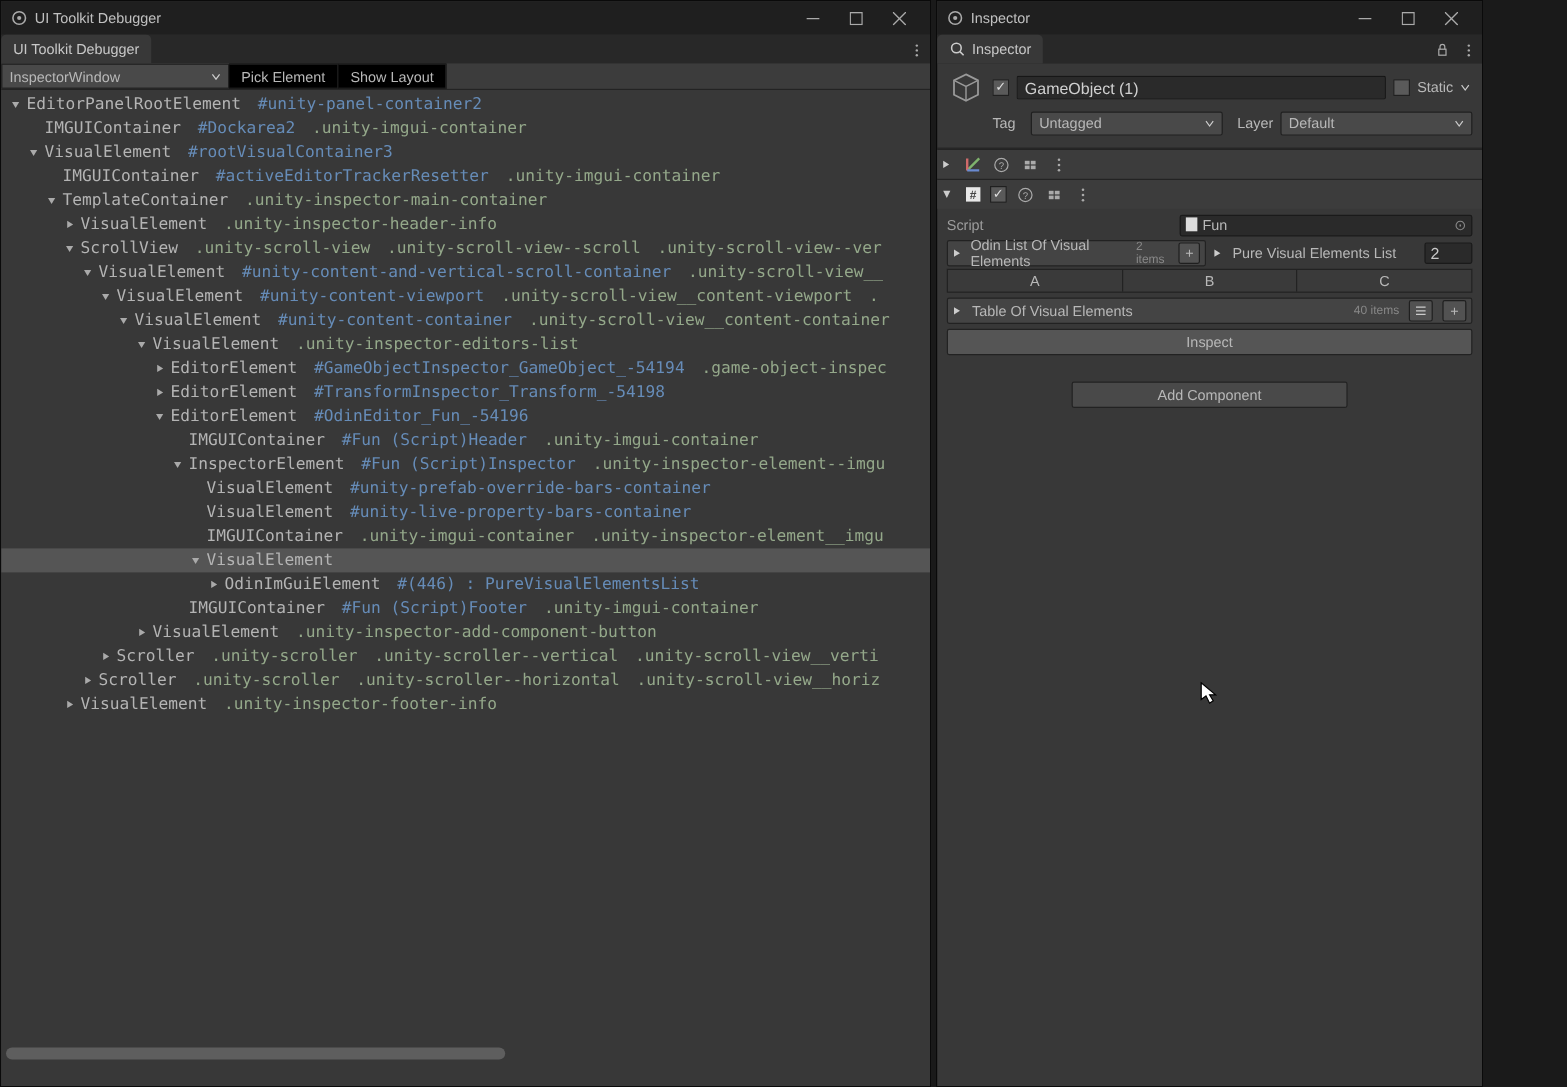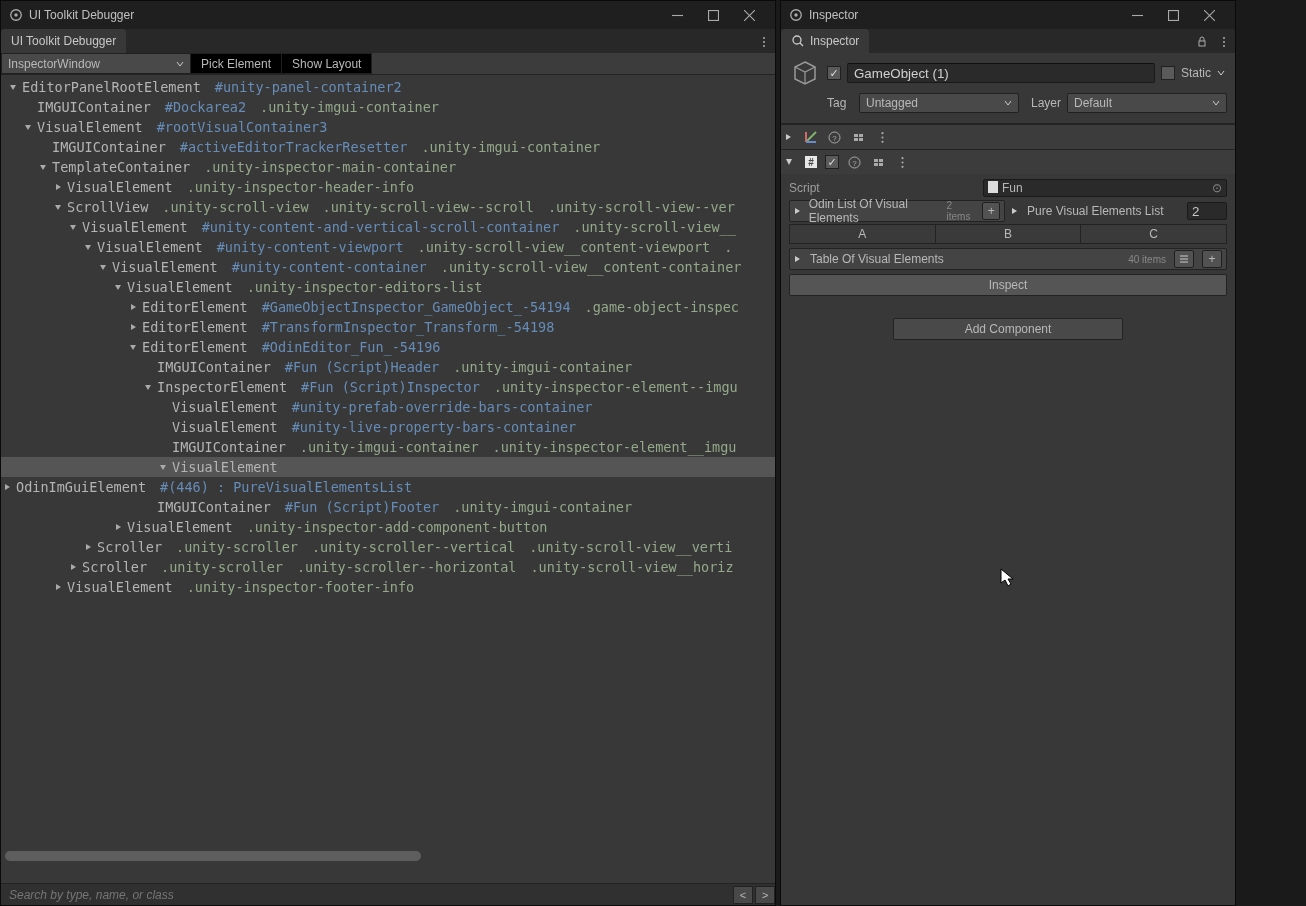--- a/index.html
+++ b/index.html
@@ -293,21 +293,21 @@
           <span class="tok-class" style="margin-left: 14px;">.unity-inspector-element__imgu</span>
         </div>
         <div class="tree-row selected" style="padding-left: 156px;">
           <span class="caret">
             <svg viewBox="0 0 8 8">
               <path d="M1 2 L7 2 L4 7 Z" fill="#aaa"></path>
             </svg>
           </span>
           <span class="tok-name">VisualElement</span>
         </div>
-        <div class="tree-row" style="">
+        <div class="tree-row" style="padding-left: 171px;">
           <span class="caret">
             <svg viewBox="0 0 8 8">
               <path d="M2 1 L7 4 L2 7 Z" fill="#aaa"></path>
             </svg>
           </span>
           <span class="tok-name">OdinImGuiElement</span>
           <span class="tok-id" style="margin-left: 14px;">#(446) : PureVisualElementsList</span>
         </div>
         <div class="tree-row" style="padding-left: 141px;">
           <span class="caret"></span>
@@ -352,25 +352,20 @@
               <path d="M2 1 L7 4 L2 7 Z" fill="#aaa"></path>
             </svg>
           </span>
           <span class="tok-name">VisualElement</span>
           <span class="tok-class" style="margin-left: 14px;">.unity-inspector-footer-info</span>
         </div>
       </div>
     <div class="hscroll-track">
         <div class="hscroll-thumb"></div>
       </div>
-  </div>
-  <div class="statusbar">
-    <input class="searchbox" placeholder="Search by type, name, or class" style="">
-    <div class="navbtn">&lt;</div>
-    <div class="navbtn" style="font-style:italic;">&gt;</div>
   </div>
 </div>
 
 <div class="window" style="left:780px;top:0;width:456px;height:906px;">
   <div class="titlebar">
     <span class="wicon">
       <svg viewBox="0 0 16 16">
           <circle cx="8" cy="8" r="6" fill="none" stroke="#aaa" stroke-width="1.5"></circle>
           <circle cx="8" cy="8" r="2" fill="#aaa"></circle>
         </svg>

